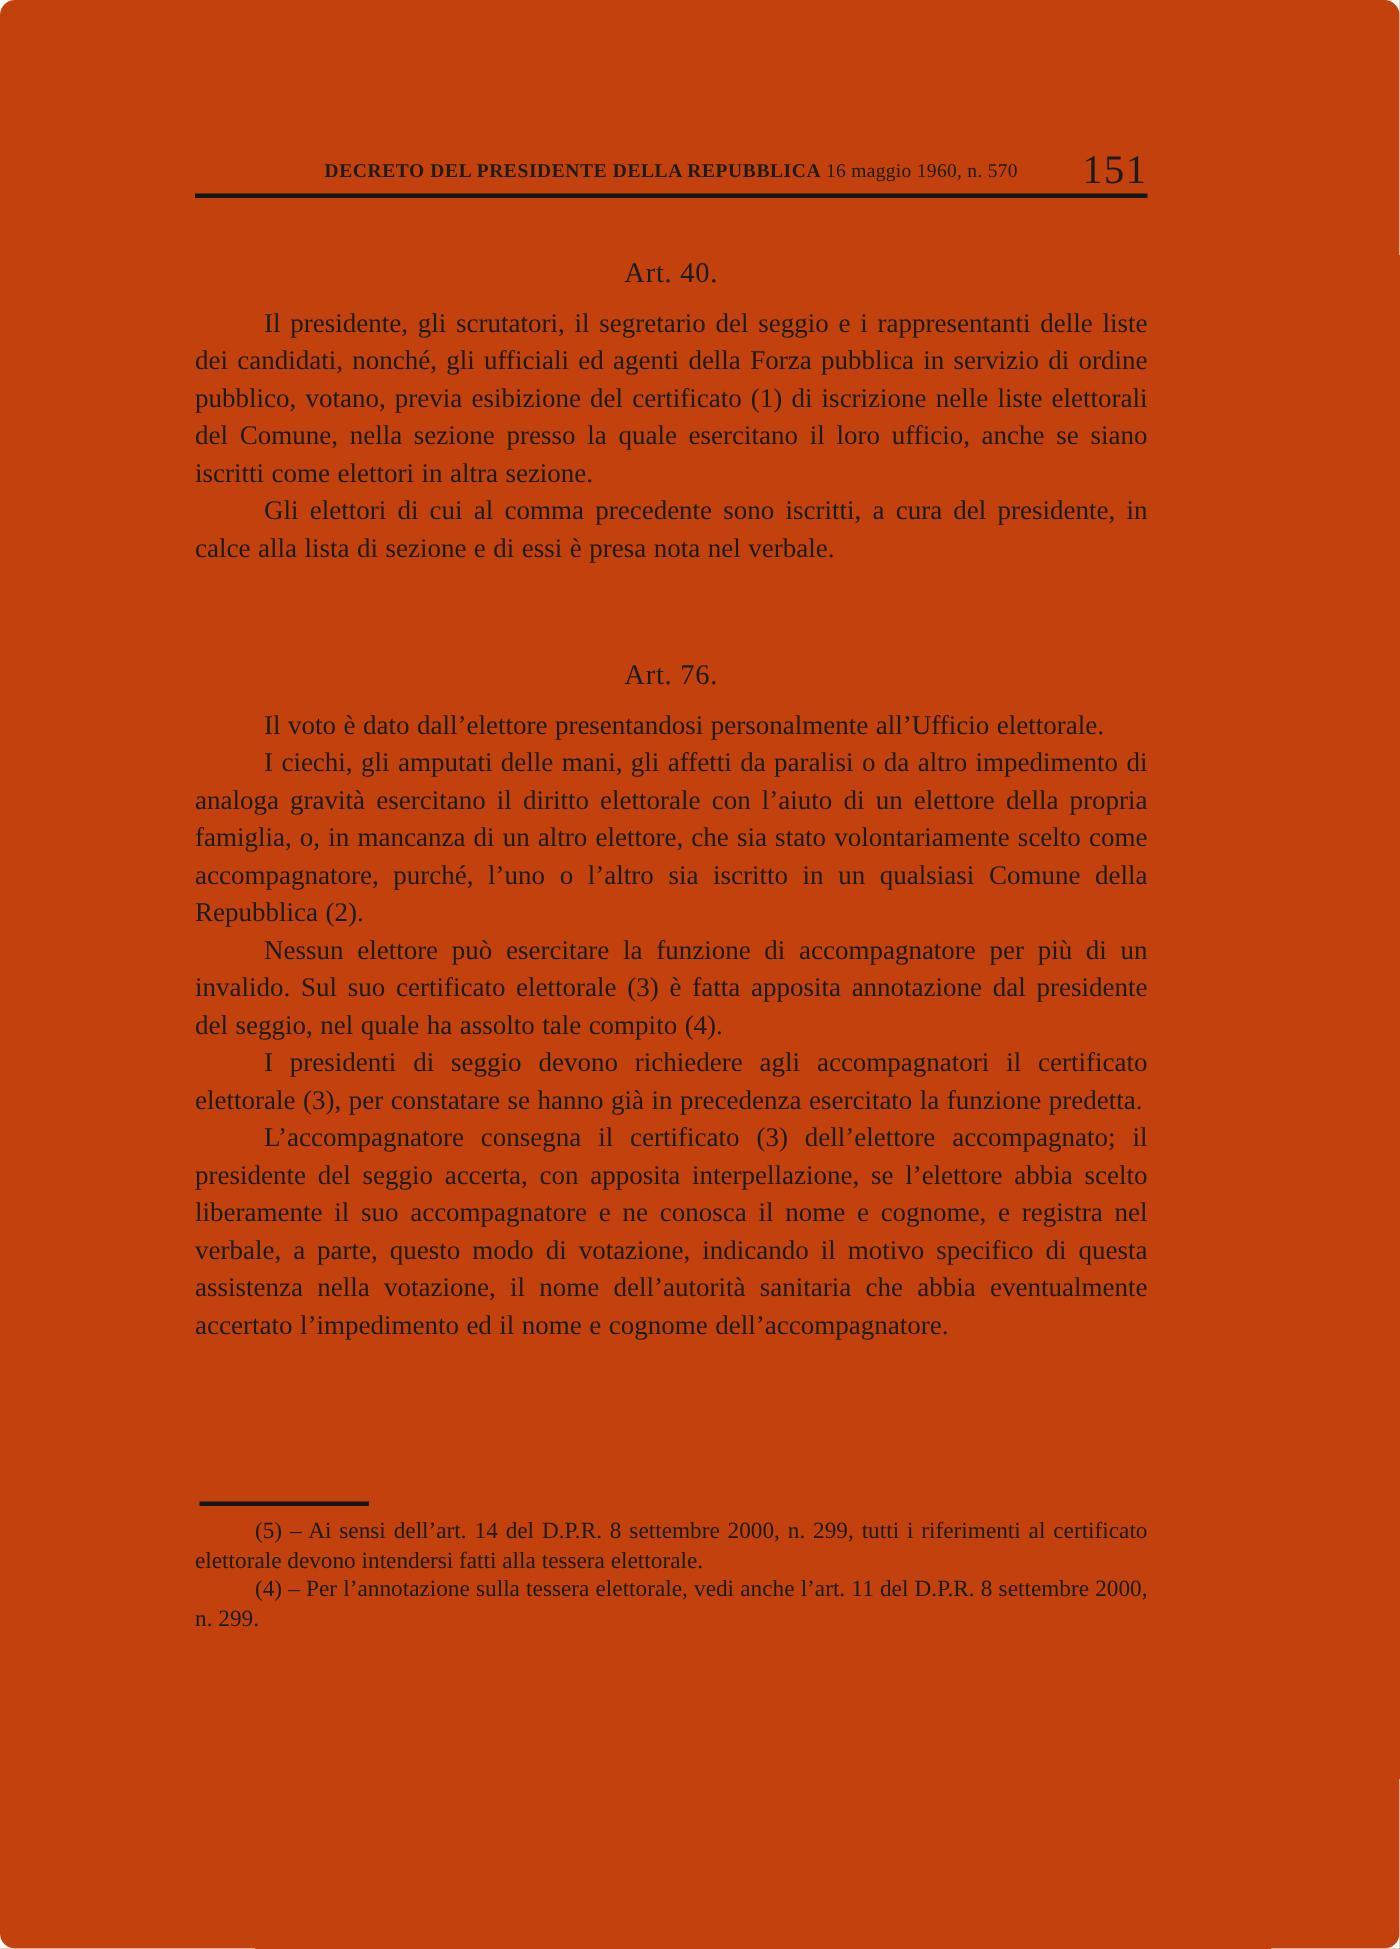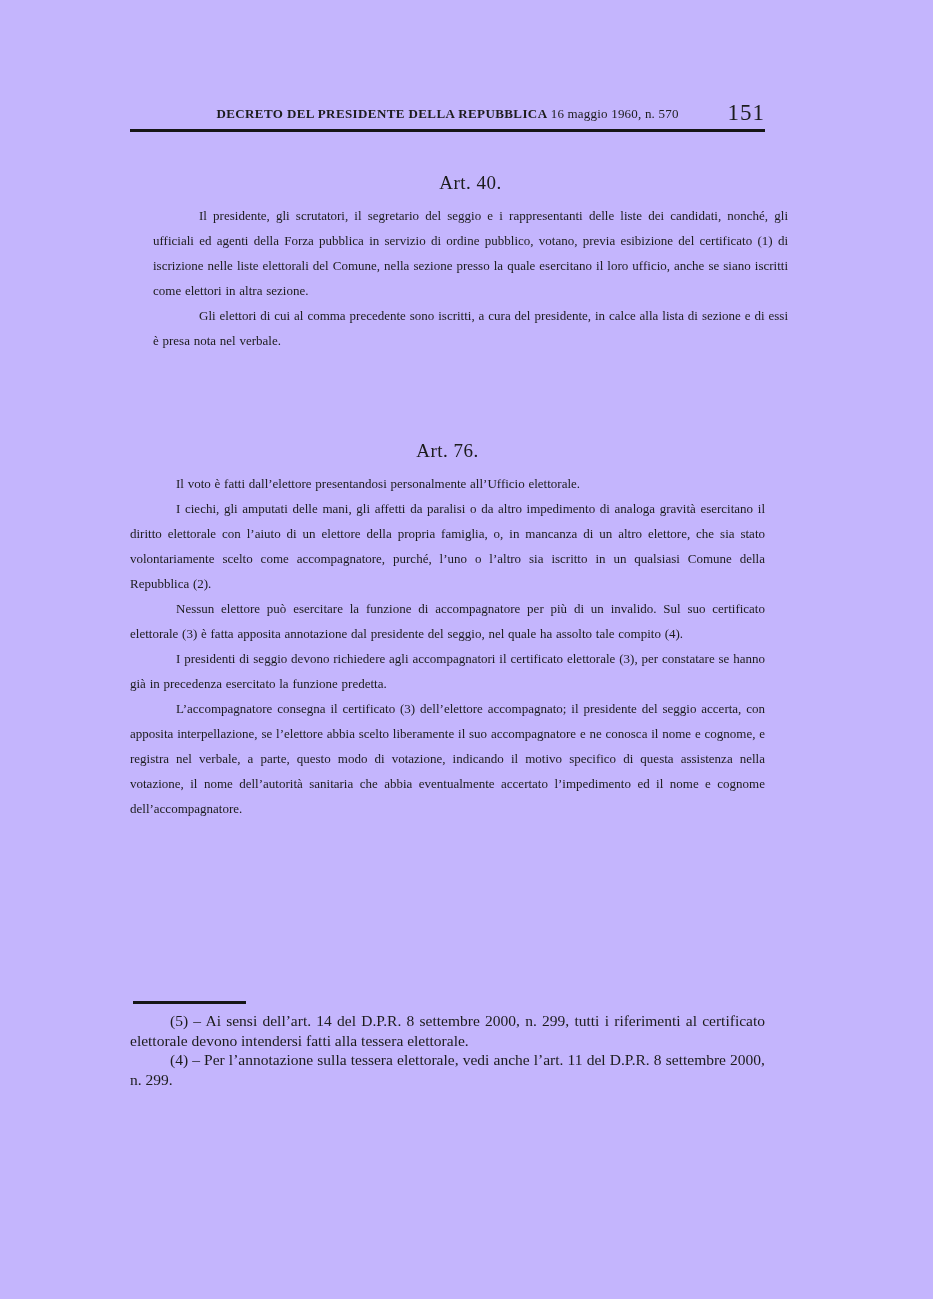--- a/index.html
+++ b/index.html
@@ -5,22 +5,23 @@
   * { margin: 0; padding: 0; box-sizing: border-box; }
   html, body { background: #ffffff; }
   body {
     font-family: "Liberation Serif", "DejaVu Serif", serif;
     color: #1c1c1c;
   }
   .page {
     position: relative;
     width: 933px;
     height: 1299px;
-    background: #c4b5fd;
+    background: #c2410c;
     overflow: hidden;
+    border-radius: 10px;
   }
 
   
   .running-header {
     position: absolute;
     top: 105px;
     left: 130px;
     width: 635px;
     text-align: center;
     font-size: 13px;
@@ -34,50 +35,50 @@
   .rt-date {
     font-weight: 400;
     letter-spacing: 0.2px;
   }
   .page-number {
     position: absolute;
     top: 100px;
     left: 130px;
     width: 635px;
     text-align: right;
-    font-size: 23px;
+    font-size: 27px;
     line-height: 26px;
     letter-spacing: 1px;
   }
   .header-rule {
     position: absolute;
     top: 129px;
     left: 130px;
     width: 635px;
     height: 3px;
     background: #161616;
   }
 
   
   .article {
     position: absolute;
     left: 130px;
     width: 635px;
   }
-  .article-40 { top: 172px; margin-left: 23px; }
+  .article-40 { top: 172px; }
   .article-41 { top: 440px; }
   .article h2 {
     font-size: 19px;
     font-weight: 400;
     text-align: center;
     margin-bottom: 9px;
     letter-spacing: 0.5px;
   }
   .article p {
-    font-size: 13px;
+    font-size: 18px;
     line-height: 25px;
     text-align: justify;
     text-indent: 46px;
     hyphens: auto;
     -webkit-hyphens: auto;
     word-spacing: 0.5px;
   }
 
   
   .footnote-rule {
@@ -118,21 +119,21 @@
   <div class="header-rule"></div>
 
   <section class="article article-40">
     <h2>Art. 40.</h2>
     <p>Il presidente, gli scrutatori, il segretario del seggio e i rappresentanti delle liste dei candidati, nonché, gli ufficiali ed agenti della Forza pubblica in servizio di ordine pubblico, votano, previa esibizione del certificato (1) di iscrizione nelle liste elettorali del Comune, nella sezione presso la quale esercitano il loro ufficio, anche se siano iscritti come elettori in altra sezione.</p>
     <p>Gli elettori di cui al comma precedente sono iscritti, a cura del presidente, in calce alla lista di sezione e di essi è presa nota nel verbale.</p>
   </section>
 
   <section class="article article-41">
     <h2>Art. 76.</h2>
-    <p>Il voto è fatti dall’elettore presentandosi personalmente all’Ufficio elettorale.</p>
+    <p>Il voto è dato dall’elettore presentandosi personalmente all’Ufficio elettorale.</p>
     <p>I ciechi, gli amputati delle mani, gli affetti da paralisi o da altro impedimento di analoga gravità esercitano il diritto elettorale con l’aiuto di un elettore della propria famiglia, o, in mancanza di un altro elettore, che sia stato volontariamente scelto come accompagnatore, purché, l’uno o l’altro sia iscritto in un qualsiasi Comune della Repubblica (2).</p>
     <p>Nessun elettore può esercitare la funzione di accompagnatore per più di un invalido. Sul suo certificato elettorale (3) è fatta apposita annotazione dal presidente del seggio, nel quale ha assolto tale compito (4).</p>
     <p>I presidenti di seggio devono richiedere agli accompagnatori il certificato elettorale (3), per constatare se hanno già in precedenza esercitato la funzione predetta.</p>
     <p>L’accompagnatore consegna il certificato (3) dell’elettore accompagnato; il presidente del seggio accerta, con apposita interpellazione, se l’elettore abbia scelto liberamente il suo accompagnatore e ne conosca il nome e cognome, e registra nel verbale, a parte, questo modo di votazione, indicando il motivo specifico di questa assistenza nella votazione, il nome dell’autorità sanitaria che abbia eventualmente accertato l’impedimento ed il nome e cognome dell’accompagnatore.</p>
   </section>
 
   <div class="footnote-rule"></div>
 
   <div class="footnotes">
     <p>(5) – Ai sensi dell’art. 14 del D.P.R. 8 settembre 2000, n. 299, tutti i riferimenti al certificato elettorale devono intendersi fatti alla tessera elettorale.</p>

